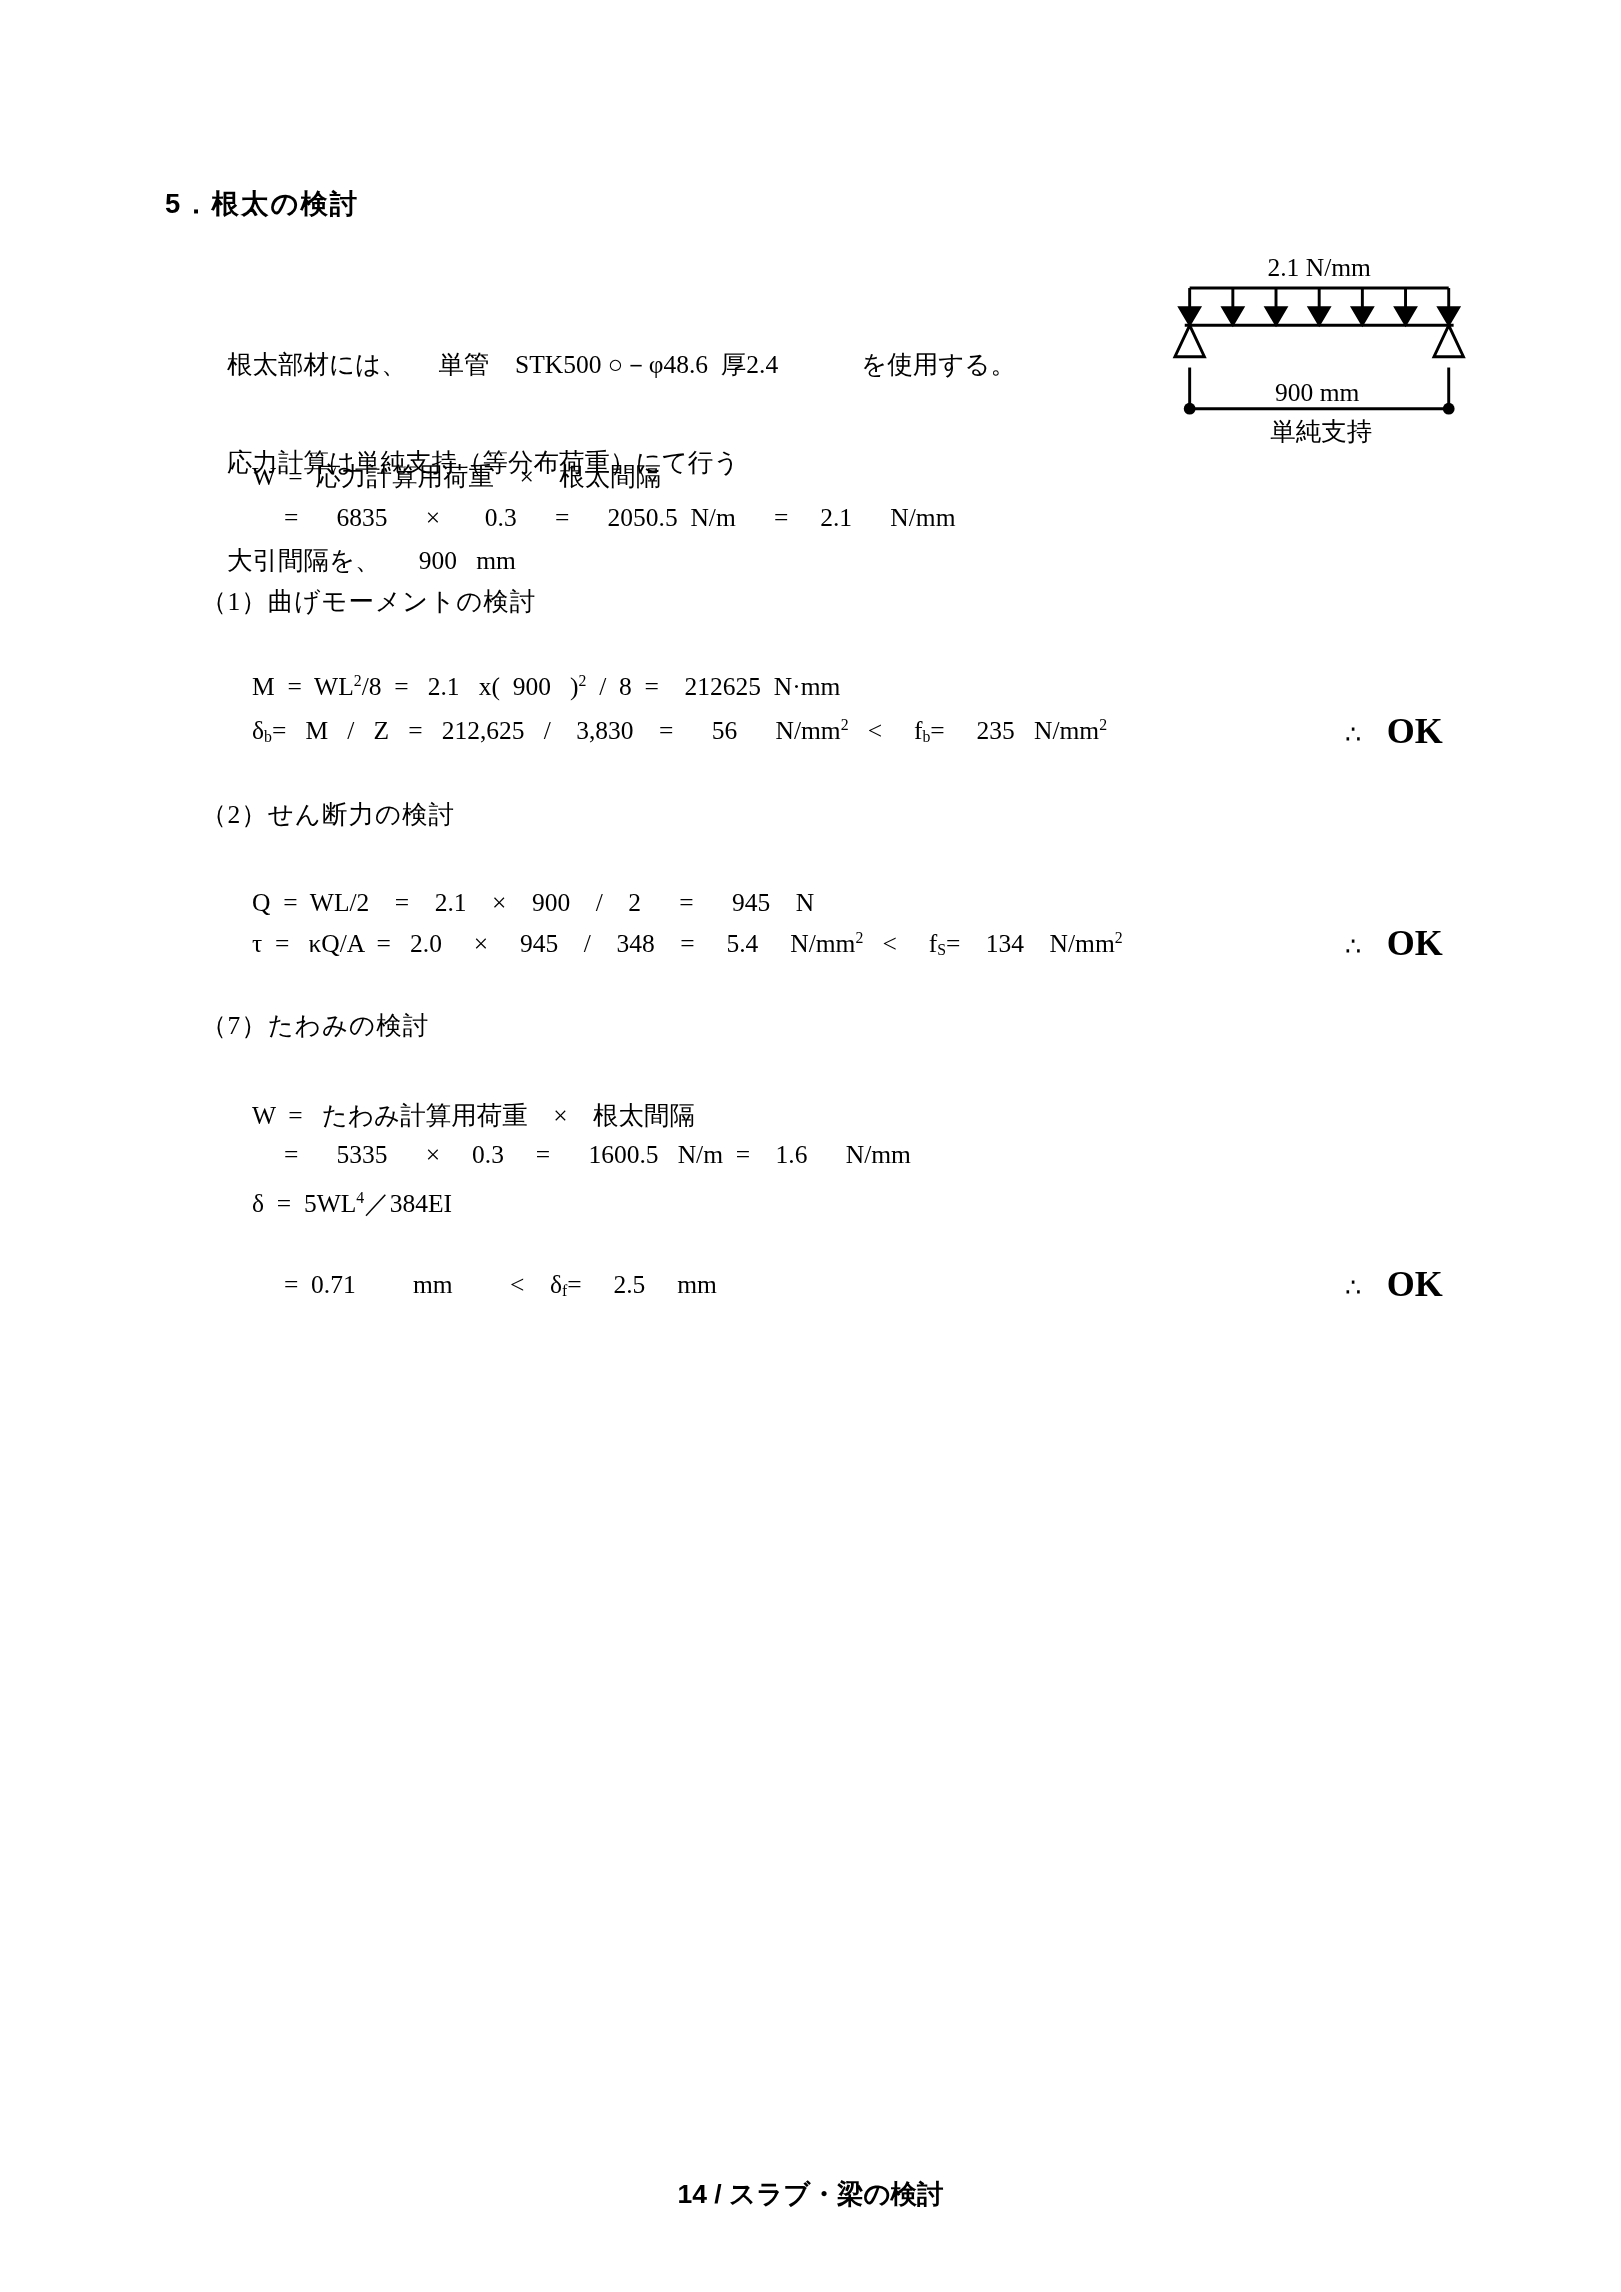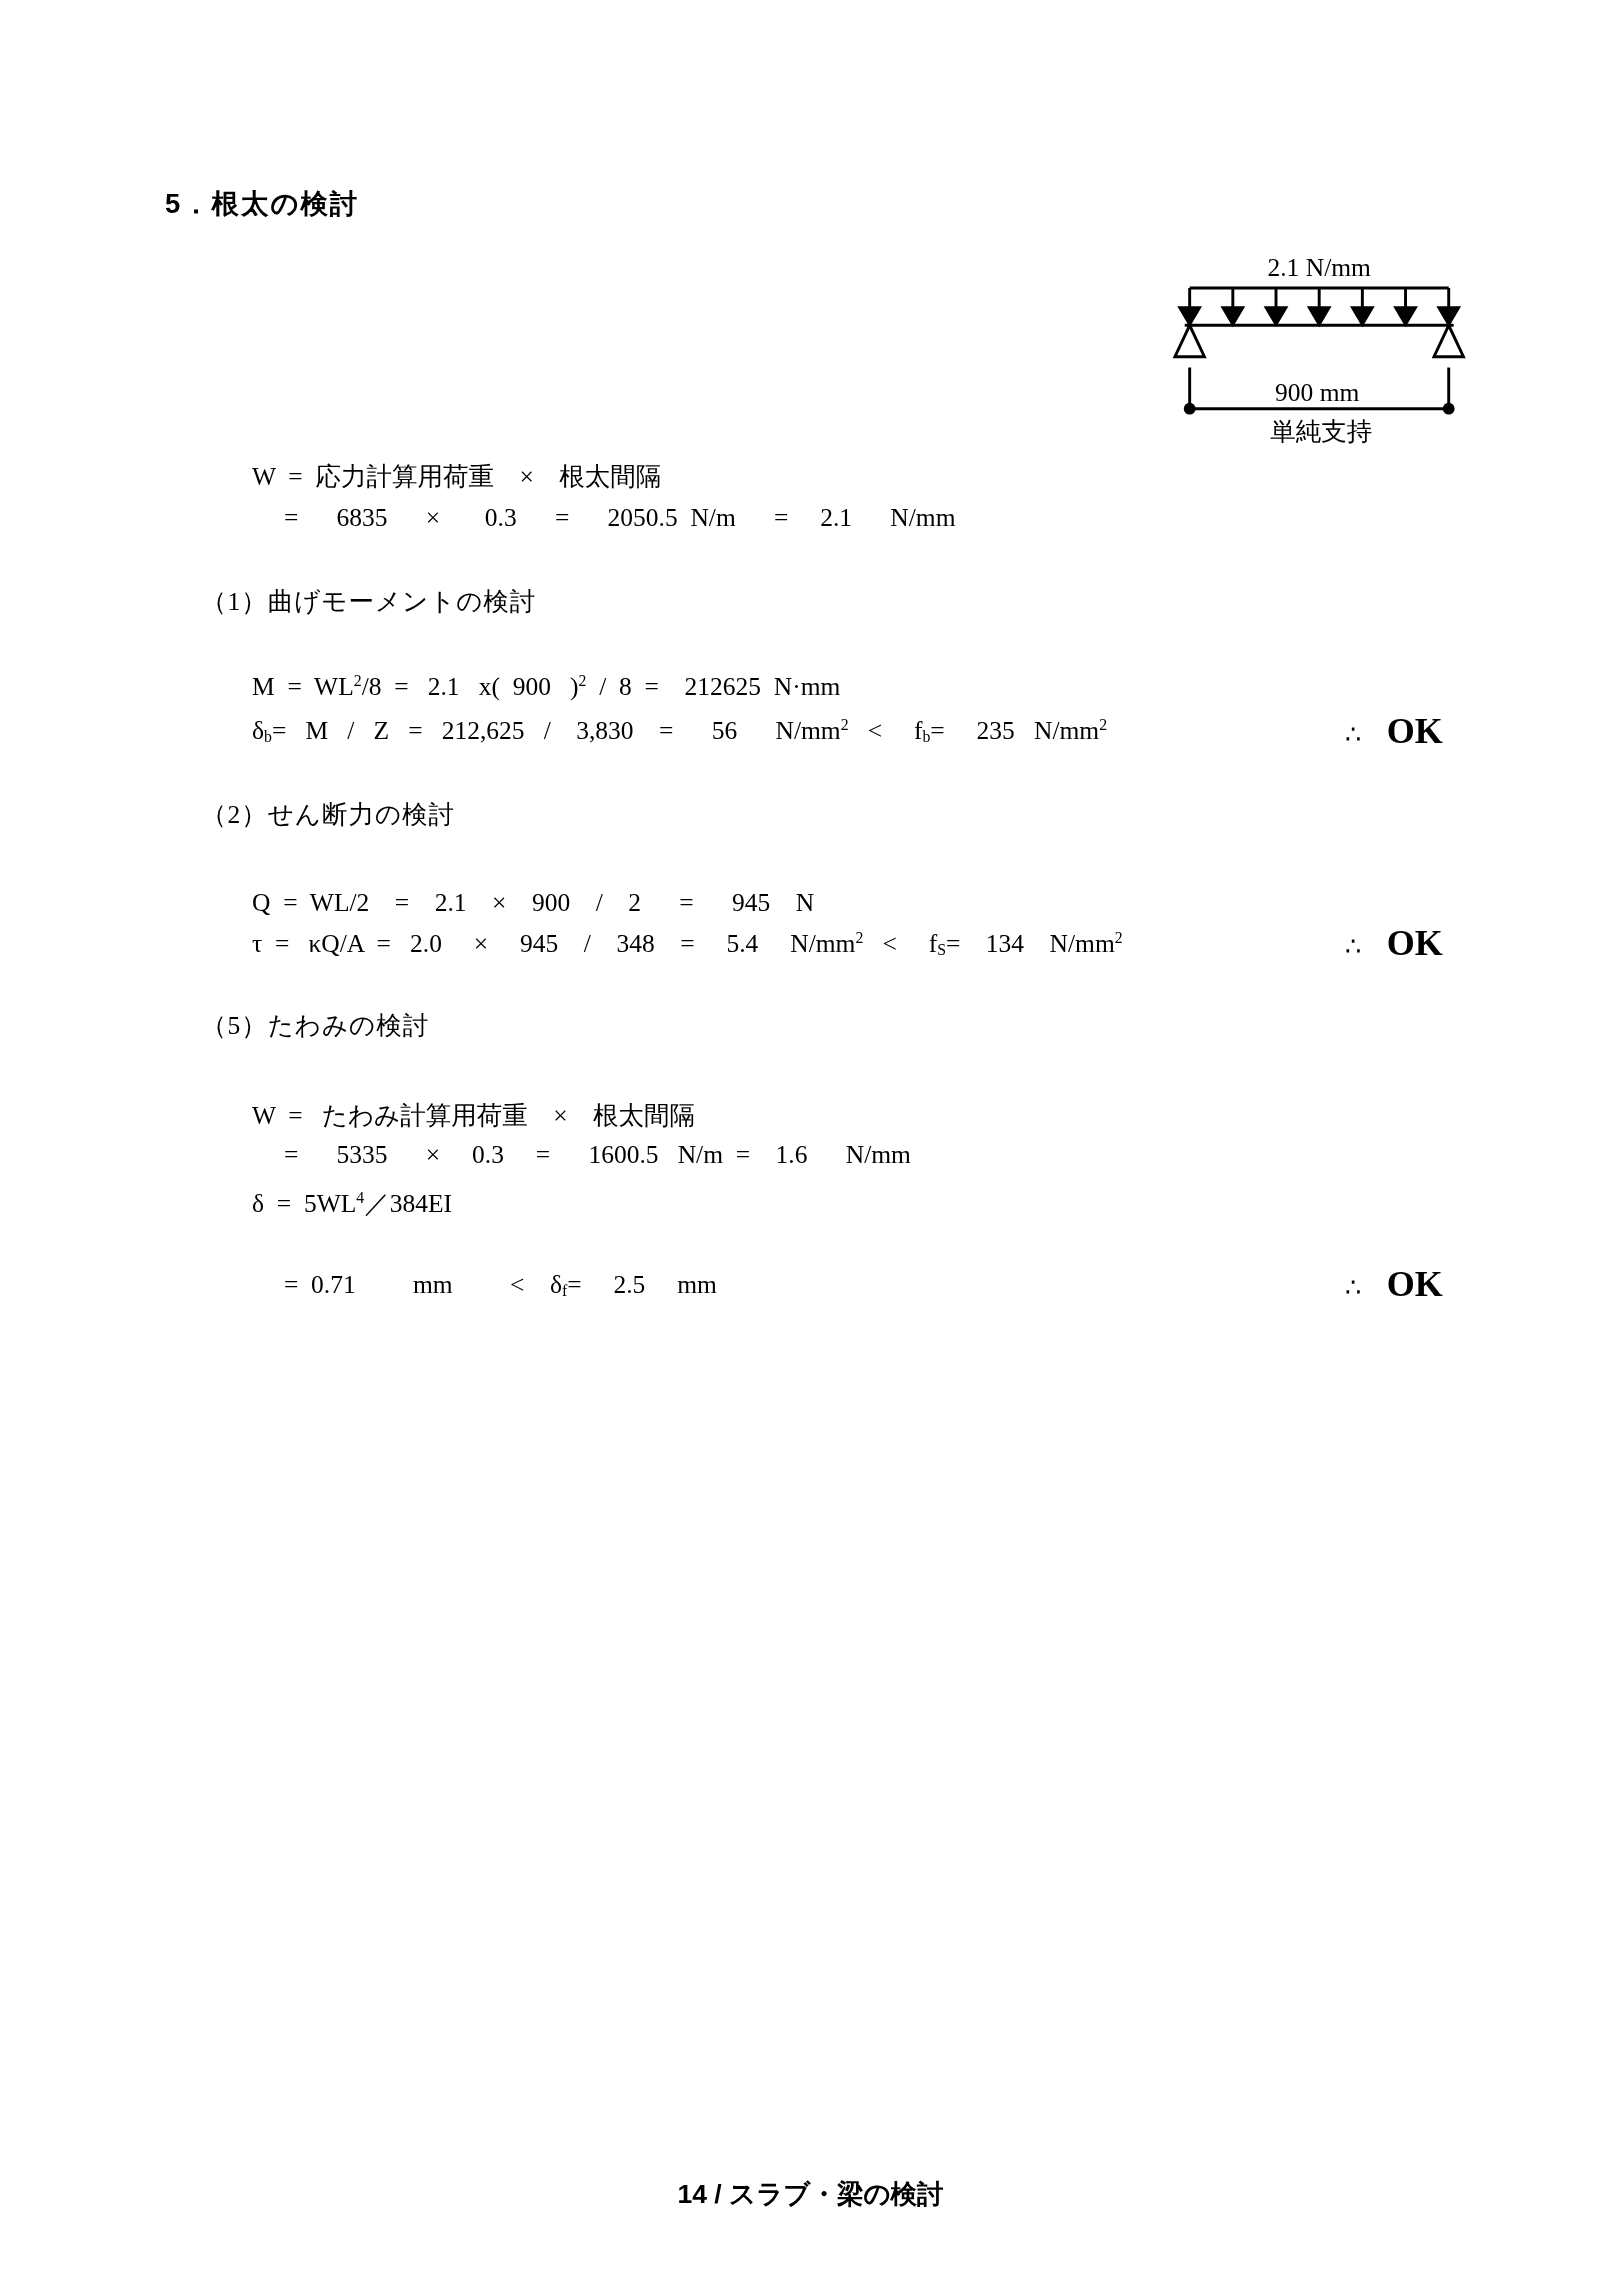--- a/index.html
+++ b/index.html
@@ -25,20 +25,25 @@
   .footer{width:100%;text-align:center;font-size:26.5px;}
   svg text{font-family:"Liberation Serif","DejaVu Serif",serif;font-size:26px;fill:#000;}
 </style>
 </head>
 <body>
 
 <div id="page">
 
   <div class="abs gothic title" style="left:165px;top:186px;">5．根太の検討</div>
 
+  <div class="abs" style="left:227px;top:286px;">
+    <div class="intro-line">根太部材には、　 単管　STK500 ○－φ48.6  厚2.4　　　 を使用する。</div>
+    <div class="intro-line">応力計算は単純支持（等分布荷重）にて行う</div>
+    <div class="intro-line">大引間隔を、　  900   mm</div>
+  </div>
 
   <svg class="abs" style="left:1172px;top:237px;font-size:26px" width="314" height="211" viewBox="0 0 320 215">
     <text x="150" y="40" text-anchor="middle">2.1      N/mm</text>
 
     <line x1="18" y1="52" x2="282" y2="52" stroke="#000" stroke-width="3"></line>
 
     <g stroke="#000" stroke-width="3" fill="#000">
       <line x1="18" y1="52" x2="18" y2="74"></line>
         <polygon points="8,72 28,72 18,89"></polygon>
       <line x1="62" y1="52" x2="62" y2="74"></line>
@@ -81,21 +86,21 @@
   </div>
 
   <div class="abs heading" style="left:201px;top:797px;">（2）せん断力の検討</div>
   <div class="abs" style="left:252px;top:888px;">Q  =  WL/2    =    2.1    ×    900    /    2      =      945    N</div>
   <div class="abs" style="left:252px;top:929px;"><span>τ  =   κQ/A  =   2.0     ×     945    /    348    =     5.4     N/mm</span><span class="sup">2</span><span>   &lt;     f</span><span class="sub">S</span><span>=    134    N/mm</span><span class="sup">2</span></div>
   <div class="abs ok-group" style="left:1345px;top:922px;">
     <span class="qed">∴</span>
     <span class="ok">OK</span>
   </div>
 
-  <div class="abs heading" style="left:201px;top:1008px;">（5）たわみの検討</div>
+  <div class="abs heading" style="left:201px;top:1008px;">（7）たわみの検討</div>
   <div class="abs" style="left:252px;top:1098px;">W  =   たわみ計算用荷重　×　根太間隔</div>
   <div class="abs" style="left:252px;top:1140px;">     =      5335      ×     0.3     =      1600.5   N/m  =    1.6      N/mm</div>
   <div class="abs" style="left:252px;top:1186px;"><span>δ  =  5WL</span><span class="sup">4</span><span>／384EI</span></div>
   <div class="abs" style="left:252px;top:1270px;"><span>     =  0.71         mm         &lt;    δ</span><span class="sub">f</span><span>=     2.5     mm</span></div>
   <div class="abs ok-group" style="left:1345px;top:1263px;">
     <span class="qed">∴</span>
     <span class="ok">OK</span>
   </div>
 
   <div class="abs gothic footer" style="left:0;top:2176px;">14 / スラブ・梁の検討</div>

